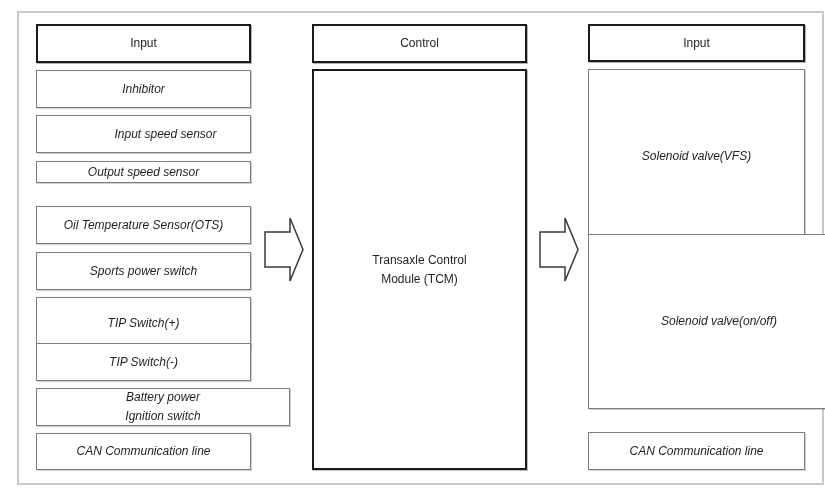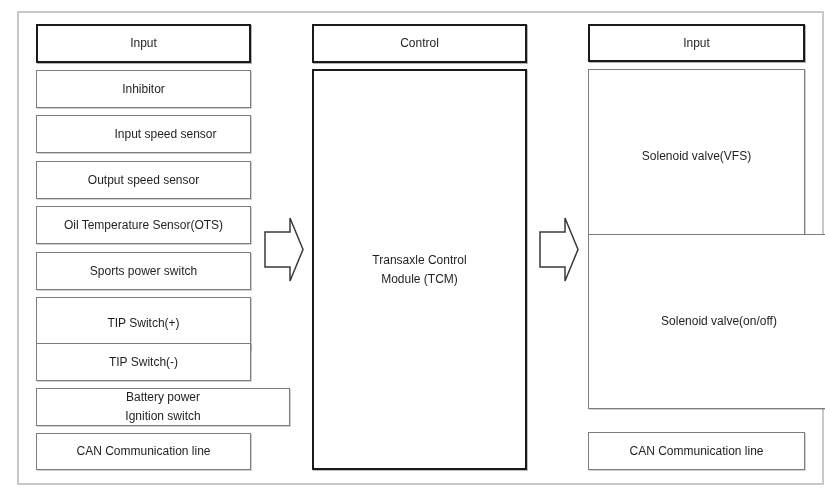--- a/index.html
+++ b/index.html
@@ -39,20 +39,21 @@
     white-space: pre-line;
     line-height: 19px;
   }
   .header {
     border: 2px solid var(--header-border, #1a1a1a);
     box-shadow: 1px 1px 0 rgba(0,0,0,0.30);
   }
   .item {
     border: 1px solid var(--box-border, #7d7d7d);
     box-shadow: 1px 1px 0 rgba(0,0,0,0.18);
+    font-style: italic;
   }
   .major {
     border: 2px solid var(--header-border, #1a1a1a);
     box-shadow: 1px 1px 0 rgba(0,0,0,0.25);
   }
   .arrow {
     position: absolute;
     width: 40px;
     height: 67px;
   }
@@ -60,21 +61,21 @@
 </style>
 </head>
 <body>
 
 <div class="canvas">
   <div class="frame"></div>
 
   <div class="box header" style="left:28px; top:24px; width:215px; height:39px;">Input</div>
   <div class="box item" style="left:28px; top:70px; width:215px; height:38px;">Inhibitor</div>
   <div class="box item" style="left:28px; top:115px; width:215px; height:38px;padding-left:44px;">Input speed sensor</div>
-  <div class="box item" style="left:28px; top:161px; width:215px; height:38px;text-align:right;">Output speed sensor</div>
+  <div class="box item" style="left:28px; top:161px; width:215px; height:22px;text-align:right;">Output speed sensor</div>
   <div class="box item" style="left:28px; top:206px; width:215px; height:38px;">Oil Temperature Sensor(OTS)</div>
   <div class="box item" style="left:28px; top:252px; width:215px; height:38px;">Sports power switch</div>
   <div class="box item" style="left:28px; top:297px; width:215px; height:53px;">TIP Switch(+)</div>
   <div class="box item" style="left:28px; top:343px; width:215px; height:38px;">TIP Switch(-)</div>
   <div class="box item" style="left:28px; top:388px; width:254px; height:38px;">Battery power
 Ignition switch</div>
   <div class="box item" style="left:28px; top:433px; width:215px; height:37px;">CAN Communication line</div>
 
   <div class="arrow" style="left:256px; top:216px;">
     <svg width="40" height="67" viewBox="0 0 40 67">

